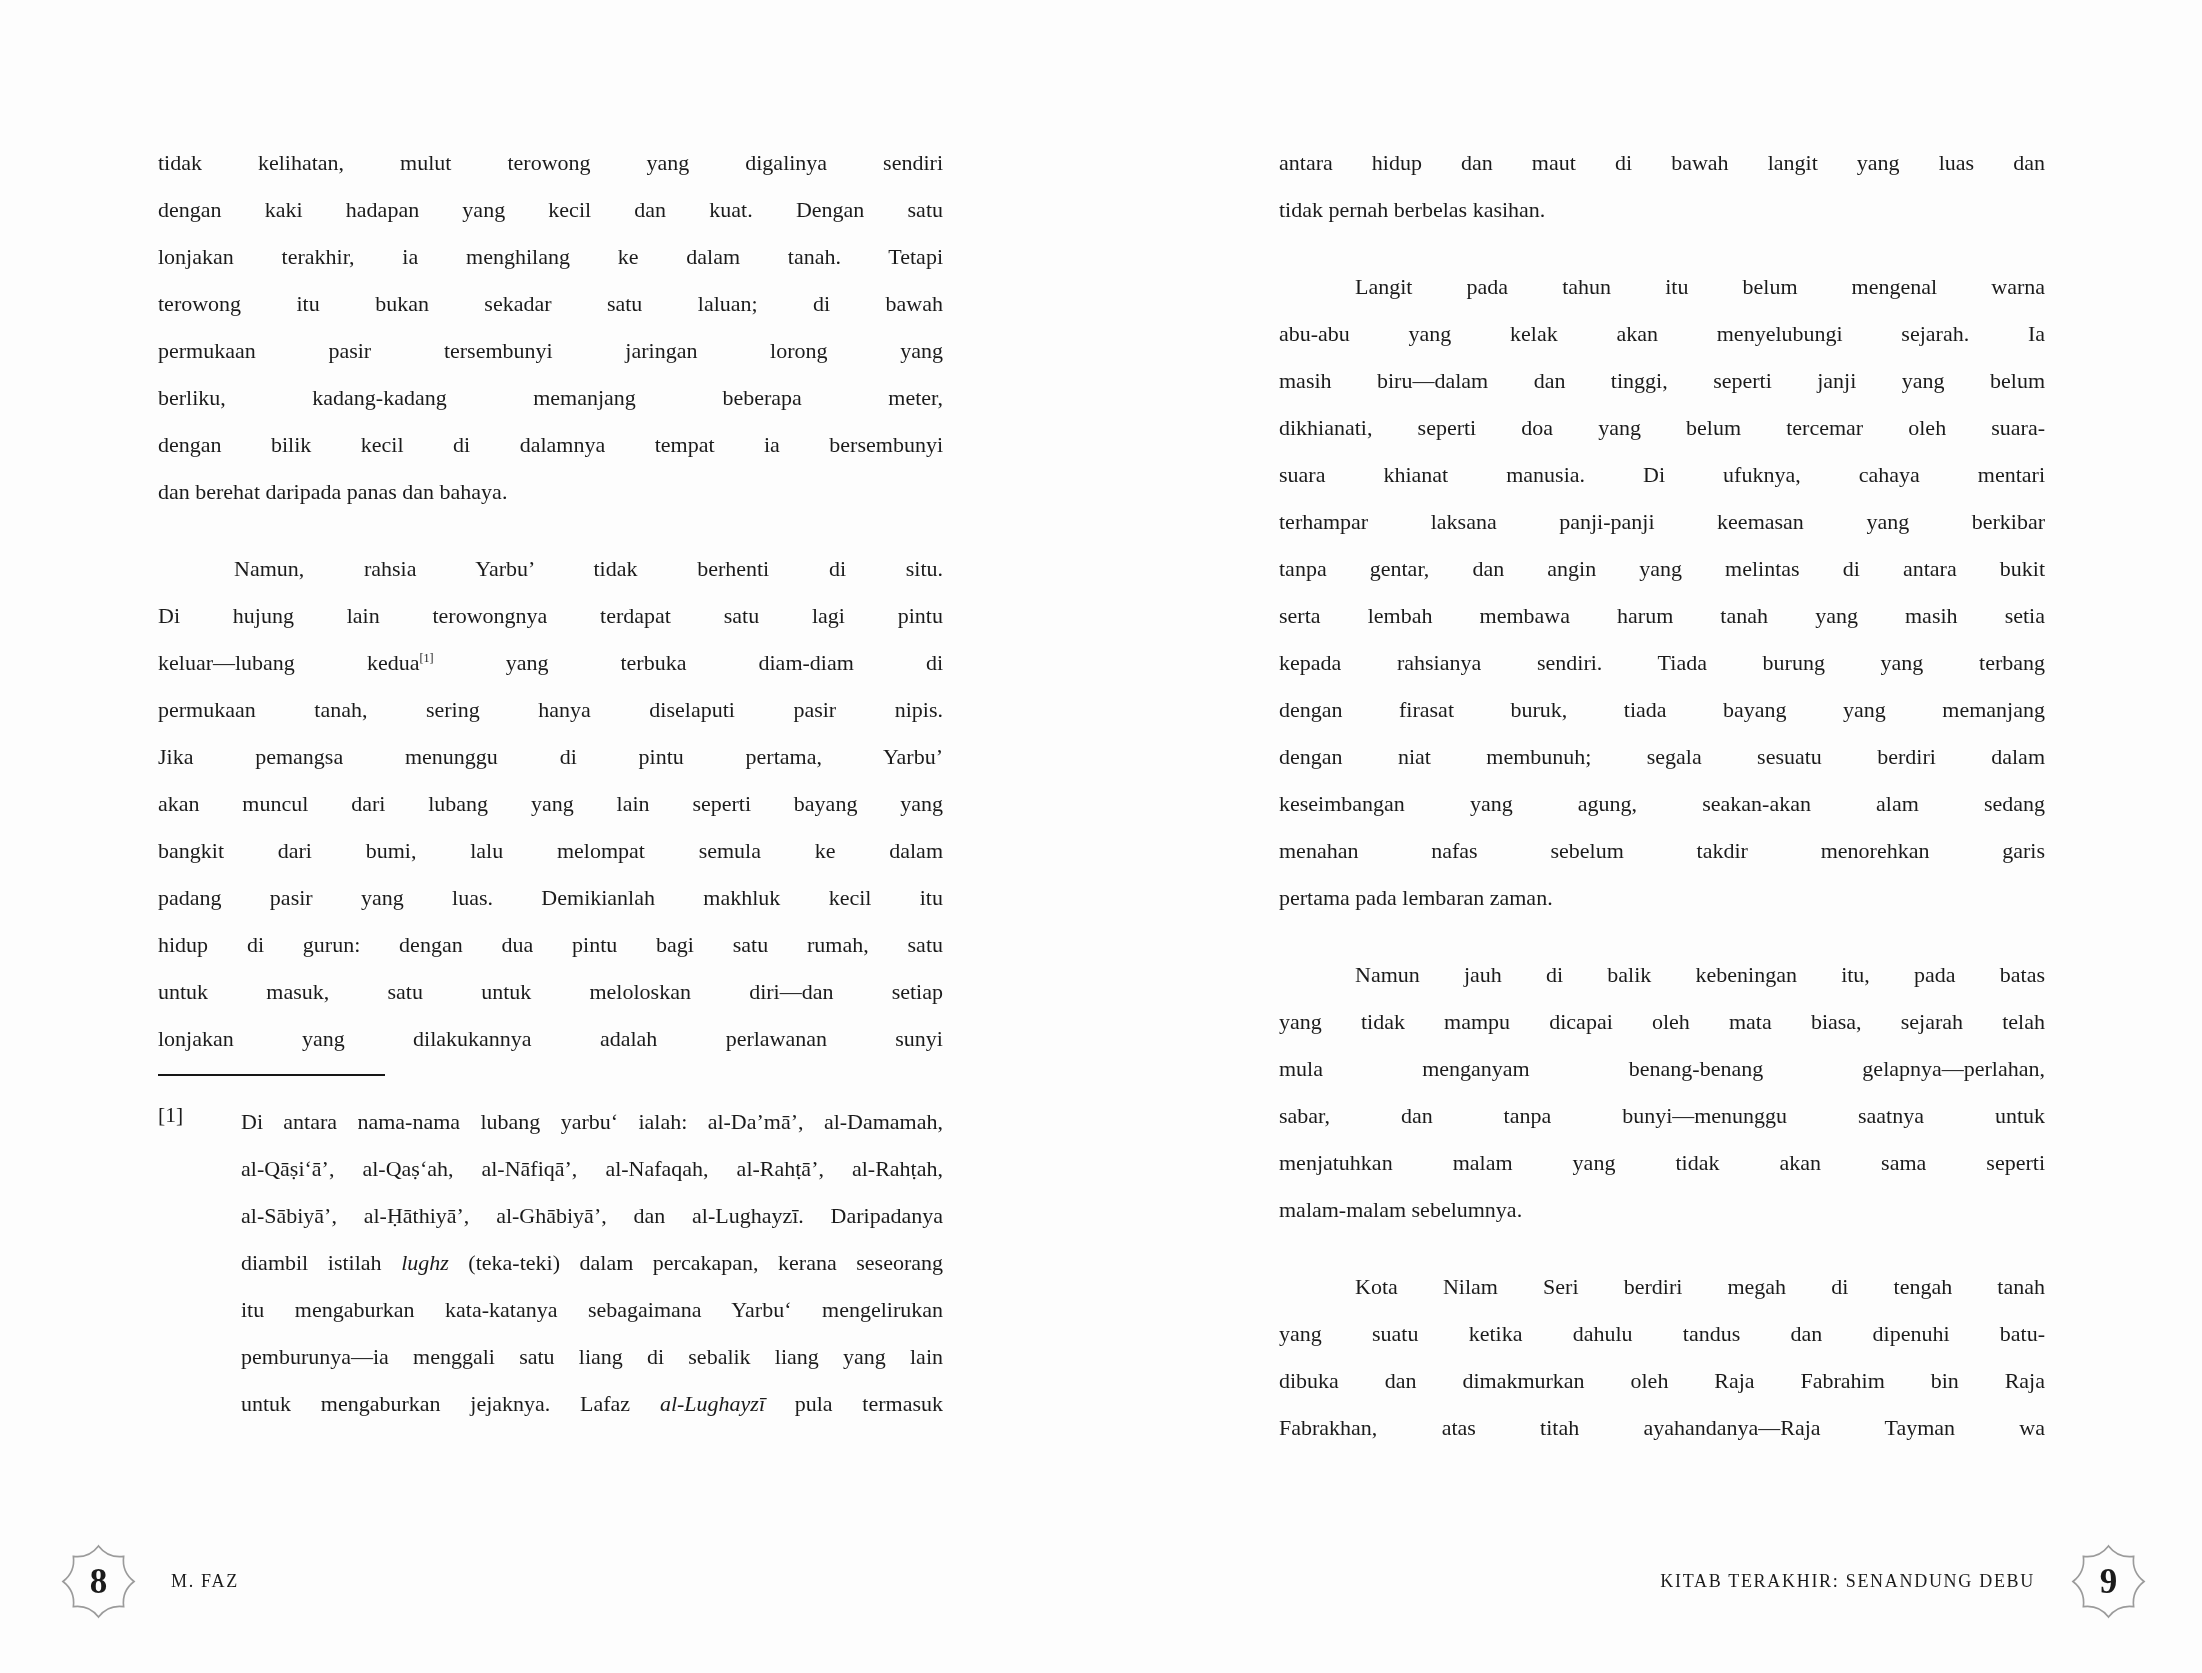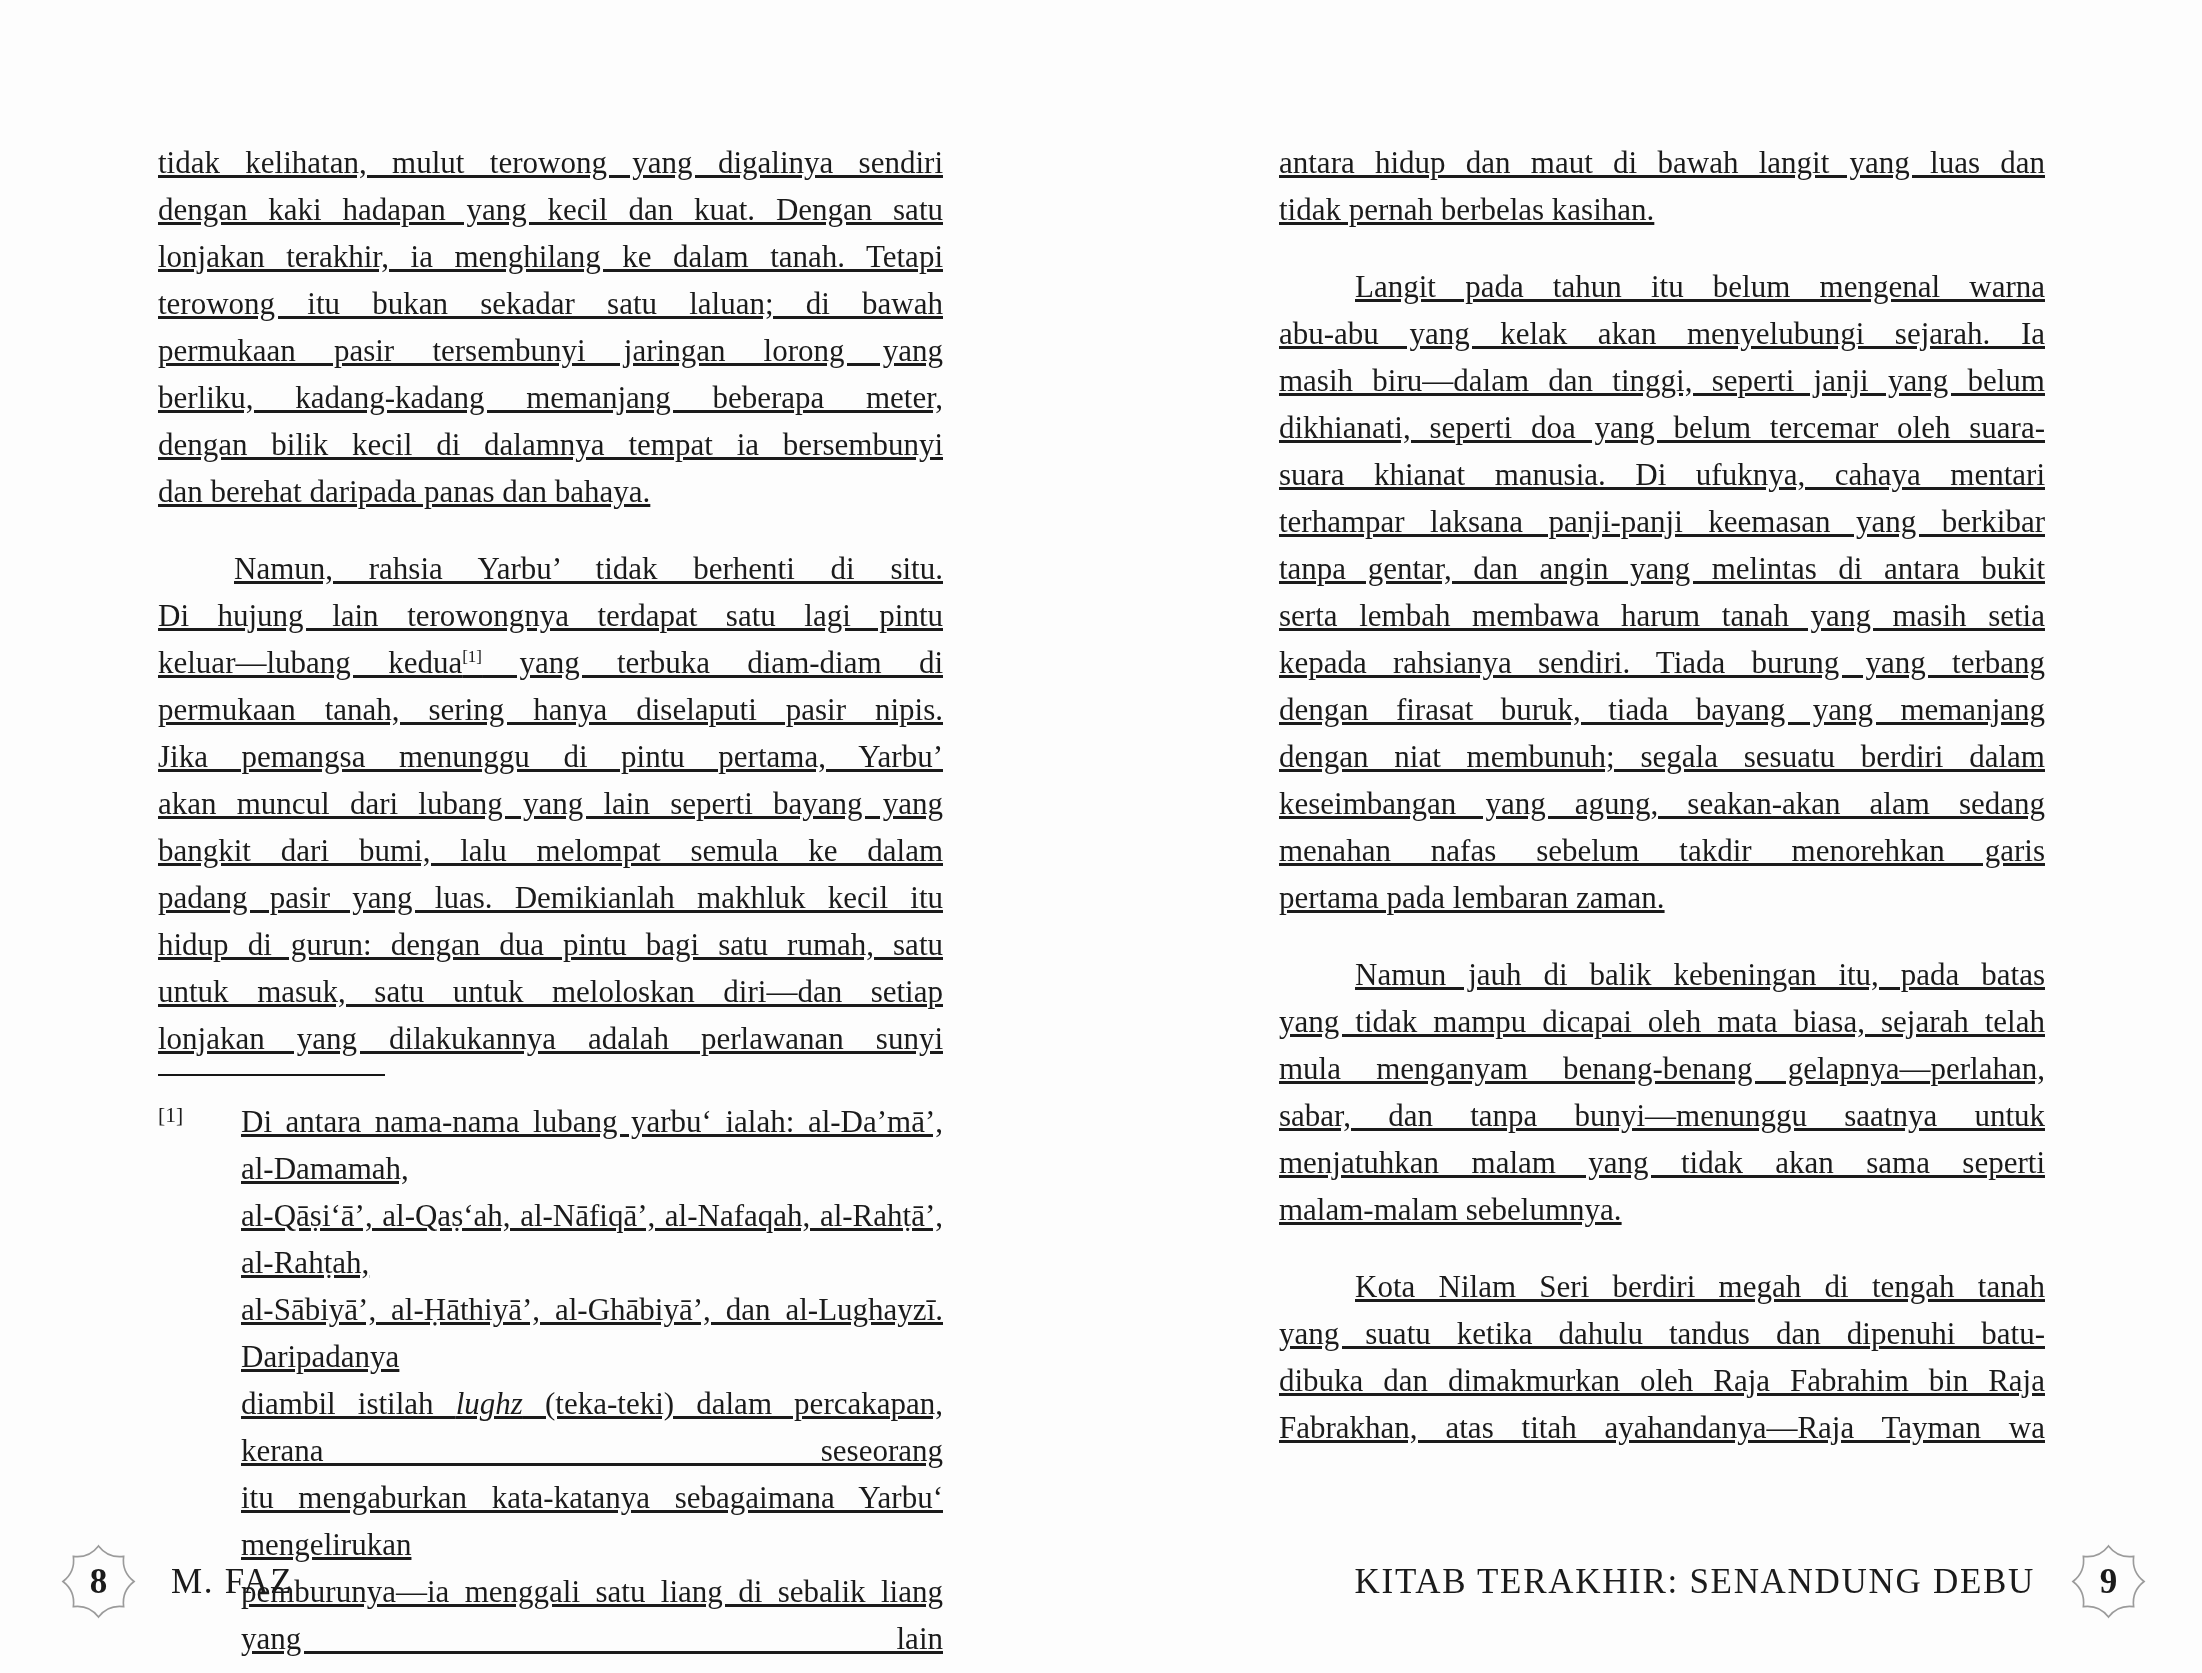--- a/index.html
+++ b/index.html
@@ -10,21 +10,21 @@
     color: #1b1b1b;
     font-family: "Liberation Serif", serif;
     overflow: hidden;
   }
 
   
   .body-col { position: absolute; top: 139px; }
   #left-body  { left: 158px;  width: 785px; }
   #right-body { left: 1279px; width: 766px; }
 
-  .para { font-size: 31px; line-height: 47px; text-decoration: underline; }
+  .para { font-size: 22px; line-height: 47px; }
   .para + .para { margin-top: 30px; }
   .line { text-align: justify; text-align-last: justify; }
   .line.flush { text-align-last: left; }
   .para.indent .line:first-child { text-indent: 76px; }
   sup { font-size: 0.55em; line-height: 0; vertical-align: super; }
 
   
   #footnote-block { position: absolute; left: 158px; top: 1074px; width: 785px; }
   .fn-rule { width: 227px; height: 0; border-top: 2.6px solid #161616; }
   .footnote { position: relative; margin-top: 22.4px; padding-left: 83px;
@@ -33,21 +33,21 @@
   .footnote .line { text-align: justify; text-align-last: justify; }
 
   
   .footer { position: absolute; display: flex; align-items: center; }
   #footer-left  { left: 59px;  top: 1542px; gap: 33px; }
   #footer-right { right: 55px; top: 1542px; gap: 34px; }
   .page-badge { position: relative; width: 79px; height: 79px;
                 display: flex; align-items: center; justify-content: center; flex: 0 0 auto; }
   .page-badge svg { position: absolute; left: 0; top: 0; width: 100%; height: 100%; }
   .page-num { position: relative; font-weight: bold; font-size: 35px; }
-  .running-label { font-size: 35px; letter-spacing: 1.7px; white-space: nowrap; }
+  .running-label { font-size: 18px; letter-spacing: 1.7px; white-space: nowrap; }
 </style>
 </head>
 <body>
 
 <div id="left-body" class="body-col">
     <div class="para">
       <div class="line">tidak kelihatan, mulut terowong yang digalinya sendiri</div>
       <div class="line">dengan kaki hadapan yang kecil dan kuat. Dengan satu</div>
       <div class="line">lonjakan terakhir, ia menghilang ke dalam tanah. Tetapi</div>
       <div class="line">terowong itu bukan sekadar satu laluan; di bawah</div>

